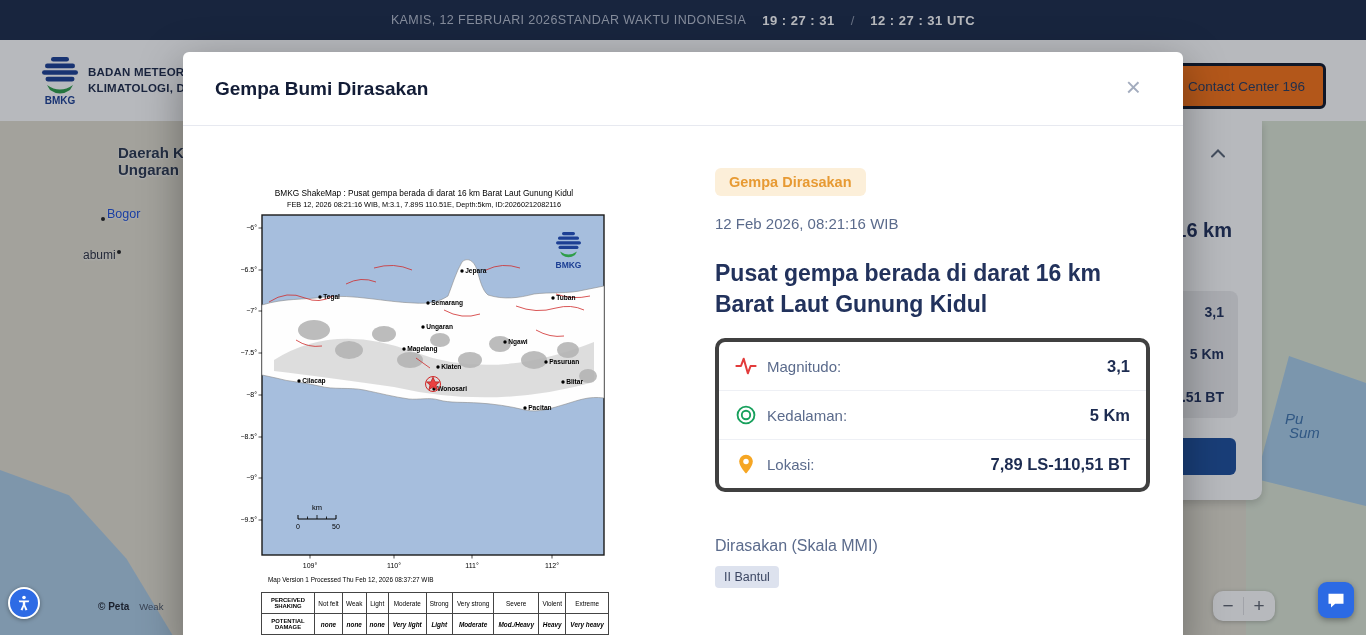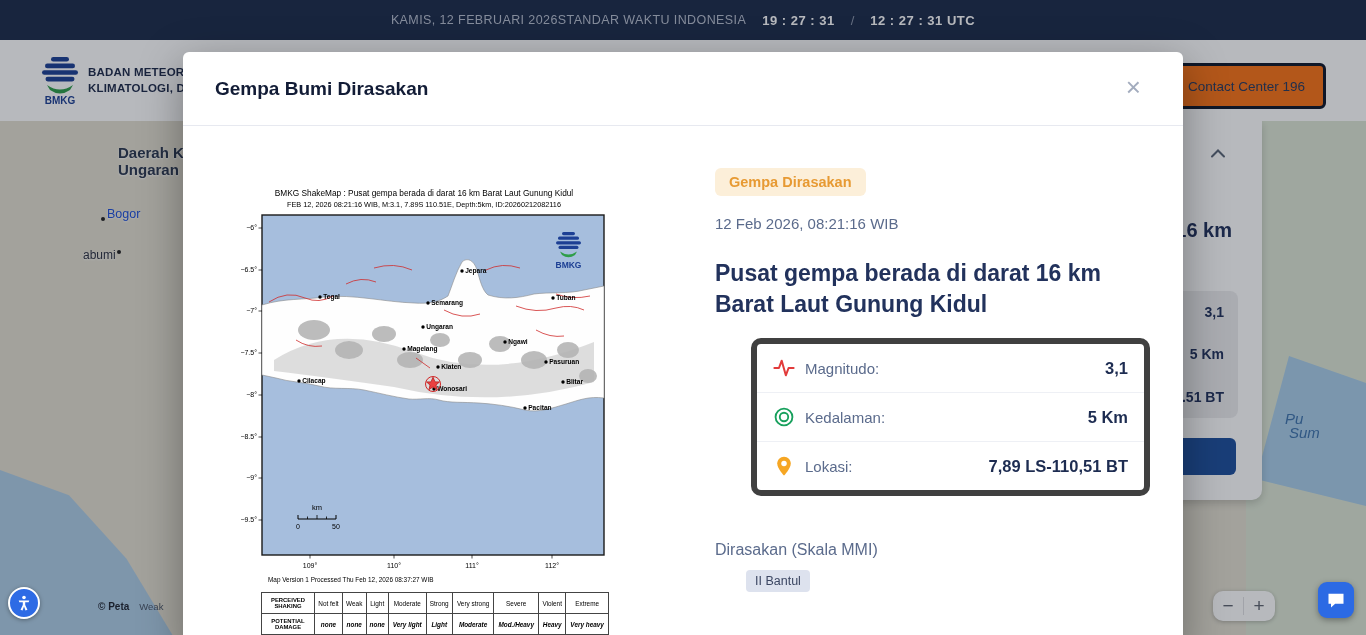--- a/index.html
+++ b/index.html
@@ -70,29 +70,29 @@
   .mmi tr{height:21px;}
   .mmi th,.mmi td{border:1px solid #444;font-size:6.4px;padding:1px 2px;text-align:center;color:#000;}
   .mmi th{font-size:5.9px;font-weight:bold;width:48px;}
   .mmi-damage td{font-style:italic;font-weight:bold;}
 
   
   .quake-info{position:absolute;left:532px;top:116px;width:435px;}
   .gd-badge{display:inline-block;background:#fcefd9;color:#e79a33;font-size:14.5px;font-weight:bold;padding:6px 14px;border-radius:6px;}
   .q-date{margin-top:19px;font-size:15px;color:#5b6b8c;}
   .q-headline{margin-top:26px;font-size:23px;font-weight:bold;color:#22325c;line-height:31px;}
-  .dcard{margin-top:18px;border:6px solid #404040;border-radius:10px;margin-left:36px;}
+  .dcard{margin-top:18px;border:4px solid #404040;border-radius:10px;}
   .drow{display:flex;align-items:center;height:48px;padding:0 16px;border-bottom:1px solid #eef0f5;}
   .drow:last-child{border-bottom:none;}
   .dicon{width:22px;height:22px;display:flex;align-items:center;justify-content:center;}
   .dlabel{margin-left:10px;font-size:15px;color:#5b6b8c;}
   .dvalue{margin-left:auto;font-size:16.5px;font-weight:bold;color:#1d2c51;}
   .felt-heading{margin-top:45px;font-size:16px;color:#5b6b8c;}
   .felt-badges{margin-top:11px;display:flex;gap:8px;}
-  .felt-badge{background:#dde2ee;color:#3c4763;font-size:12.5px;padding:4px 9px;border-radius:4px;margin-left:31px;}
+  .felt-badge{background:#dde2ee;color:#3c4763;font-size:12.5px;padding:4px 9px;border-radius:4px;}
 </style>
 </head>
 <body>
 
 <div class="viewport">
 
   <div class="map-bg">
     <div class="water-sw"></div>
     <div class="land-right-tint"></div>
     <div class="water-se"></div>

